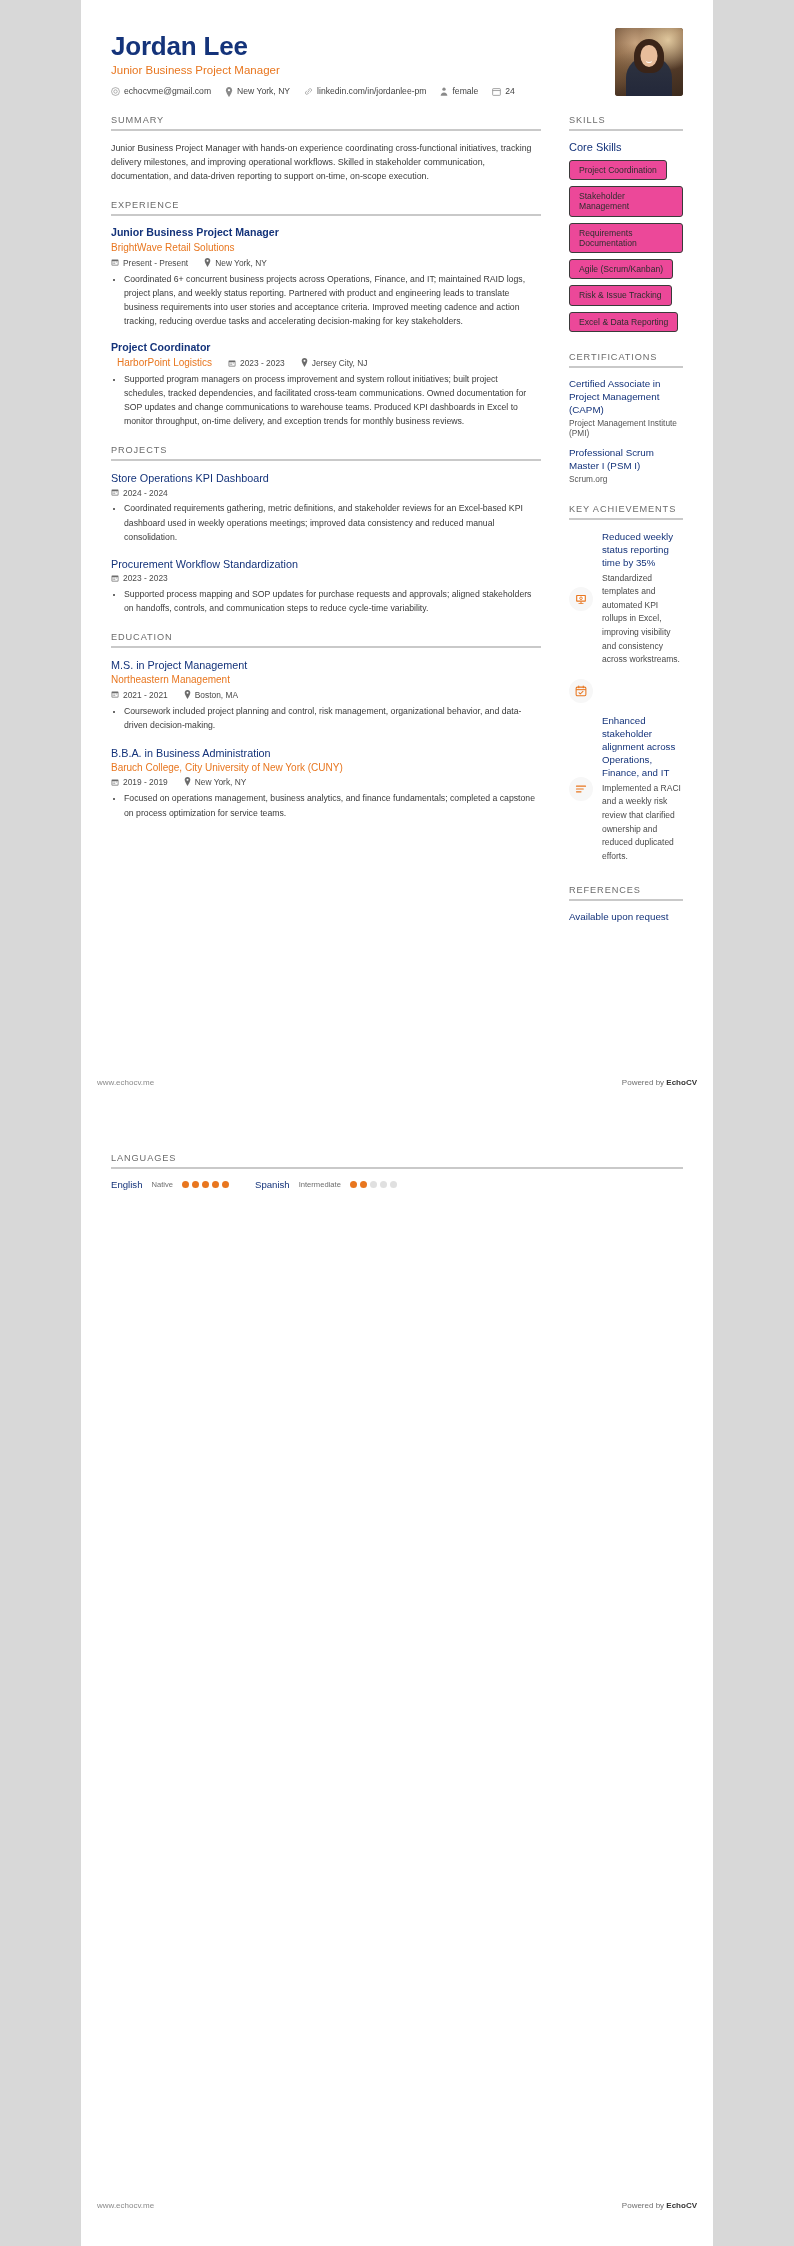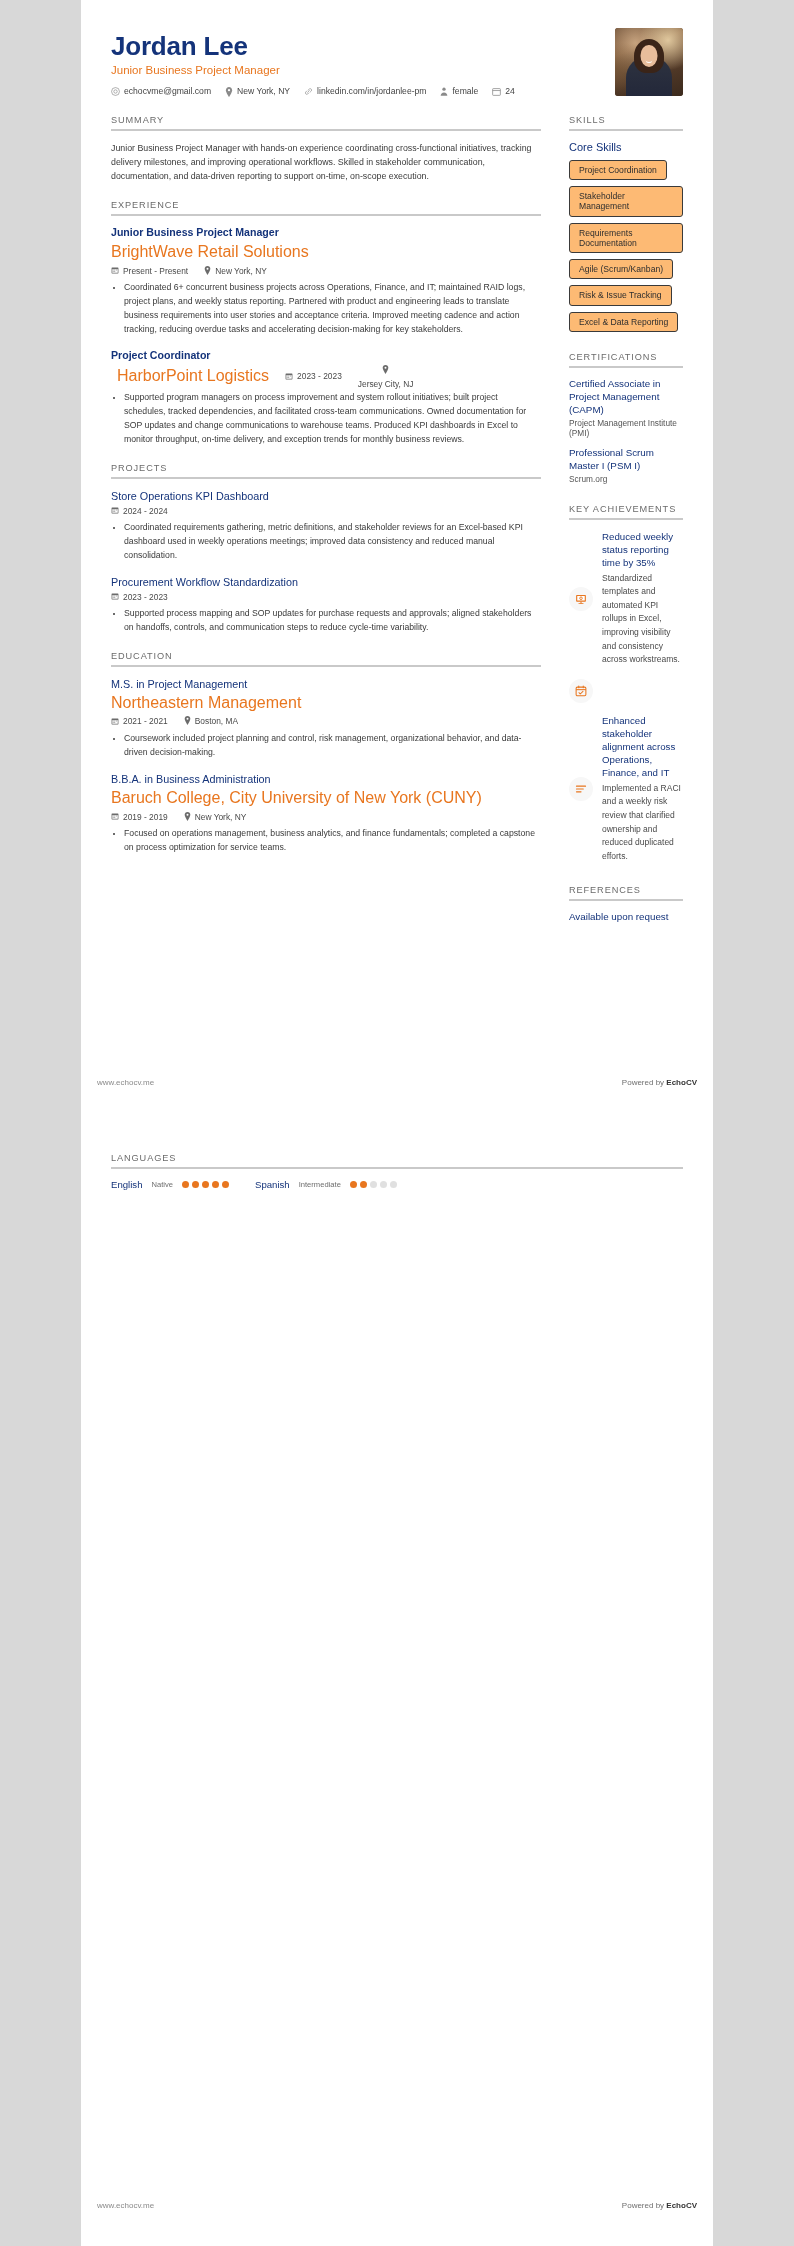--- a/index.html
+++ b/index.html
@@ -33,33 +33,33 @@
   .cols{display:flex;gap:28px;margin-top:18px;align-items:flex-start;}
   .colL{width:430px;flex:0 0 430px;}
   .colR{flex:1;}
   .sec-title{font-size:9.2px;letter-spacing:.9px;color:#6b6b6b;font-weight:normal;margin:0 0 4px 0;text-transform:uppercase;}
   .sec-rule{height:2px;background:#c9c9c9;margin-bottom:10px;}
   .section{margin-bottom:17px;}
   .ptext{font-size:8.8px;line-height:1.62;color:#3a3a3a;margin:0;}
   
   .entry{margin-bottom:13px;}
   .e-title{font-size:10.6px;font-weight:bold;color:#14337a;line-height:1.3;margin-bottom:1px;}
-  .e-org{font-size:16px;color:#e8761f;line-height:1.35;}
+  .e-org{font-size:10px;color:#e8761f;line-height:1.35;}
   .e-meta{display:flex;flex-wrap:wrap;align-items:center;gap:0 16px;font-size:8.4px;color:#4a4a4a;margin:3px 0 4px 0;}
   .m{display:flex;align-items:center;gap:4px;line-height:1;}
   .orgline{display:flex;flex-wrap:wrap;align-items:center;gap:0 16px;}
   .orgline .e-org{margin-right:0;margin-left:6px;}
   .orgline .m{margin-top:1px;}
   ul.bul{margin:2px 0 0 0;padding-left:13px;}
   ul.bul li{font-size:8.7px;line-height:1.62;color:#3a3a3a;margin-bottom:2px;}
   ul.bul li::marker{font-size:8px;}
   
   .skill-group-title{font-size:11px;color:#14337a;font-weight:normal;margin:0 0 7px 0;}
   .chips{display:flex;flex-direction:column;gap:6px;align-items:flex-start;}
-  .chip{border:1px solid #3a3a3a;border-radius:3px;padding:4px 9px;font-size:8.6px;color:#2e2e2e;background:#fdba74;line-height:1.2;}
+  .chip{border:1px solid #3a3a3a;border-radius:3px;padding:4px 9px;font-size:8.6px;color:#2e2e2e;background:#ec4899;line-height:1.2;}
   
   .cert{margin-bottom:9px;}
   .cert-name{font-size:9.8px;color:#14337a;line-height:1.32;}
   .cert-iss{font-size:8.3px;color:#555;margin-top:1px;}
   
   .ach{display:flex;gap:9px;margin-bottom:11px;align-items:center;}
   .ach-ico{flex:0 0 24px;width:24px;height:24px;border-radius:50%;background:#f7f7f7;display:flex;align-items:center;justify-content:center;margin-top:1px;}
   .ach-body{flex:1;}
   .ach-title{font-size:9.7px;color:#14337a;line-height:1.34;font-weight:normal;}
   .ach-desc{font-size:8.5px;color:#4a4a4a;line-height:1.6;margin-top:3px;}
@@ -209,21 +209,21 @@
                       <rect x="2.2" y="5.6" width="9.6" height="6.2" fill="#fff"></rect>
                       <rect x="3" y="6.4" width="1.5" height="1.3" fill="#6b6b6b"></rect>
                       <rect x="5.8" y="6.4" width="1.5" height="1.3" fill="#6b6b6b"></rect>
                       <rect x="8.6" y="6.4" width="1.5" height="1.3" fill="#6b6b6b"></rect>
                       <rect x="3" y="8.8" width="1.5" height="1.3" fill="#6b6b6b"></rect>
                       <rect x="5.8" y="8.8" width="1.5" height="1.3" fill="#6b6b6b"></rect>
                     </svg>
               </span>
               <span>2023 - 2023</span>
             </span>
-            <span class="m" style="font-size:8.4px;color:#4a4a4a;flex-direction:column;">
+            <span class="m" style="font-size:8.4px;color:#4a4a4a;">
               <span>
                 <svg width="7" height="9" viewBox="0 0 12 16">
                       <path d="M6 0C3 0 1 2.2 1 5c0 3.6 5 11 5 11s5-7.4 5-11c0-2.8-2-5-5-5z" fill="#6b6b6b"></path>
                       <circle cx="6" cy="5" r="1.8" fill="#fff"></circle>
                     </svg>
               </span>
               <span>Jersey City, NJ</span>
             </span>
           </div>
           <ul class="bul">

